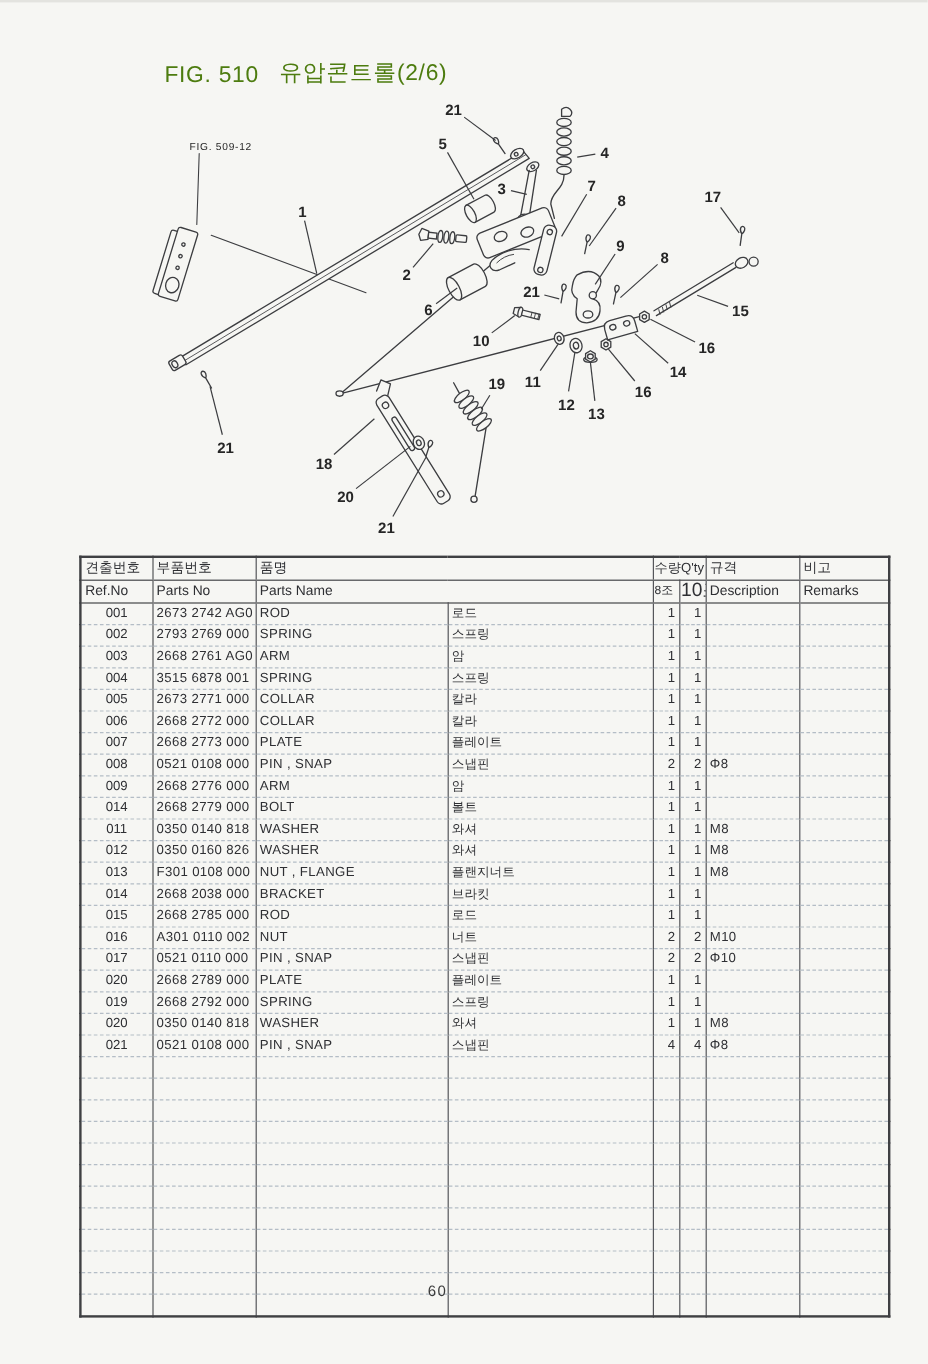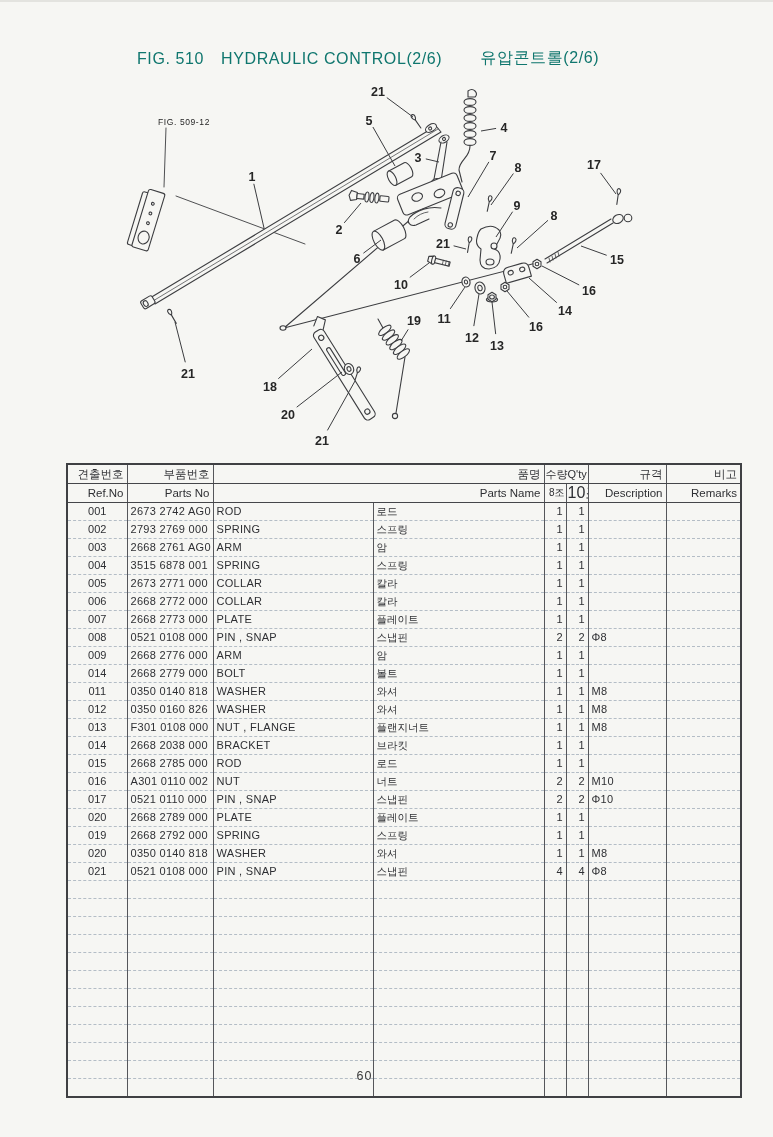--- a/index.html
+++ b/index.html
@@ -5,22 +5,22 @@
   html,body{margin:0;padding:0;}
   body{
     width:773px;height:1137px;position:relative;overflow:hidden;
     background:#f6f6f3;color:#2c2c2c;
     font-family:"Liberation Sans","DejaVu Sans",sans-serif;
   }
   body::before{content:"";position:absolute;top:0;left:0;right:0;height:2px;background:#e3e3df;}
 
   
   .page-title{
-    position:absolute;top:48px;left:137px;display:flex;align-items:center;
-    font-size:16px;letter-spacing:.6px;color:#0f766e;white-space:nowrap;
+    position:absolute;top:48px;left:137px;display:flex;align-items:flex-end;
+    font-size:19px;letter-spacing:.6px;color:#4d7c0f;white-space:nowrap;
   }
   .page-title .fig{margin-right:17px;}
   .page-title .en{margin-right:38px;}
 
   
   .diagram{position:absolute;top:0;left:0;}
   .diagram .part{stroke:#3c3d40;stroke-width:1.1;fill:none;stroke-linecap:round;stroke-linejoin:round;}
   .diagram .solid{fill:#f6f6f3;}
   .diagram text{fill:#262626;}
 
@@ -28,42 +28,41 @@
   .parts-table{
     position:absolute;top:463px;left:66px;width:674px;
     border-collapse:collapse;table-layout:fixed;
     border:2px solid #3f4043;
     font-size:11px;color:#2e2f33;
   }
   .parts-table th,.parts-table td{
     padding:0 3px;height:17px;line-height:17px;
     white-space:nowrap;overflow:hidden;font-weight:normal;
   }
-  .parts-table th{height:18px;line-height:18px;text-align:right;}
+  .parts-table th{height:18px;line-height:18px;text-align:left;}
   .parts-table th+th,.parts-table td+td{border-left:1px solid #55565a;}
   .parts-table thead th{border-bottom:1px solid #45464a;font-size:11.5px;}
   .parts-table tbody td{border-bottom:1px dashed #b4bdc6;}
   .parts-table tbody tr:last-child td{border-bottom:none;}
   .c-ref{text-align:center;}
   .c-pn,.c-en,.c-desc{text-align:left;padding-left:5px;letter-spacing:.3px;}
   .c-kr{text-align:left;padding-left:6px;font-size:10.5px;}
   .c-q{text-align:right;padding-right:4px;}
 
   
   .page-number{
     position:absolute;top:1069px;left:66px;width:597px;
     text-align:center;font-size:12.5px;color:#3a3a3a;letter-spacing:1px;
   }
 </style>
 </head>
 <body>
 
 <div class="page-title">
   <span class="fig">FIG. 510</span>
-  <span class="en">HYDRAULIC CONTROL(2/6)</span>
   <span class="kr">유압콘트롤(2/6)</span>
 </div>
 
 <svg class="diagram" width="773" height="460" viewBox="0 0 773 460" xmlns="http://www.w3.org/2000/svg">
   <defs>
     <g id="pin">
       <path d="M0,-1 C-3.2,-5 -1.2,-8.2 0.8,-7.2 C2.8,-6.2 2,-3 0,-1 L0,8.5"></path>
     </g>
     <path id="hex" d="M-4,-2.3 L0,-4.7 L4,-2.3 L4,2.3 L0,4.7 L-4,2.3 Z"></path>
   </defs>

